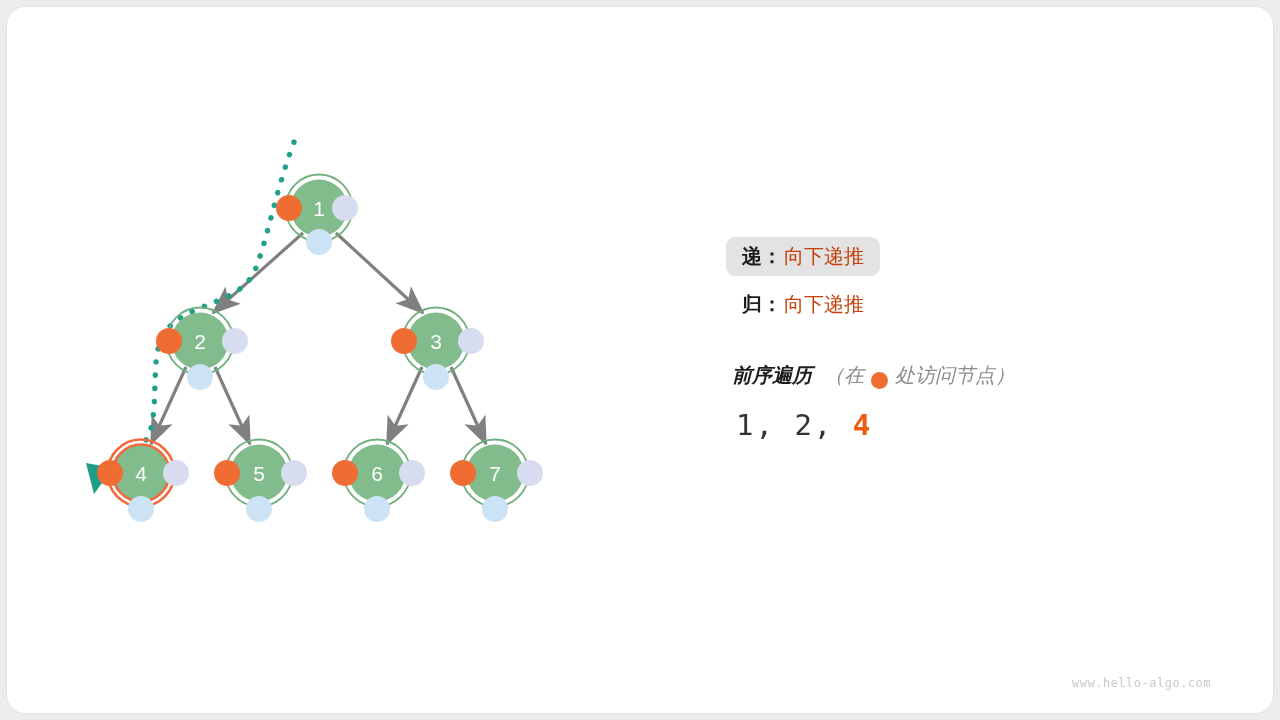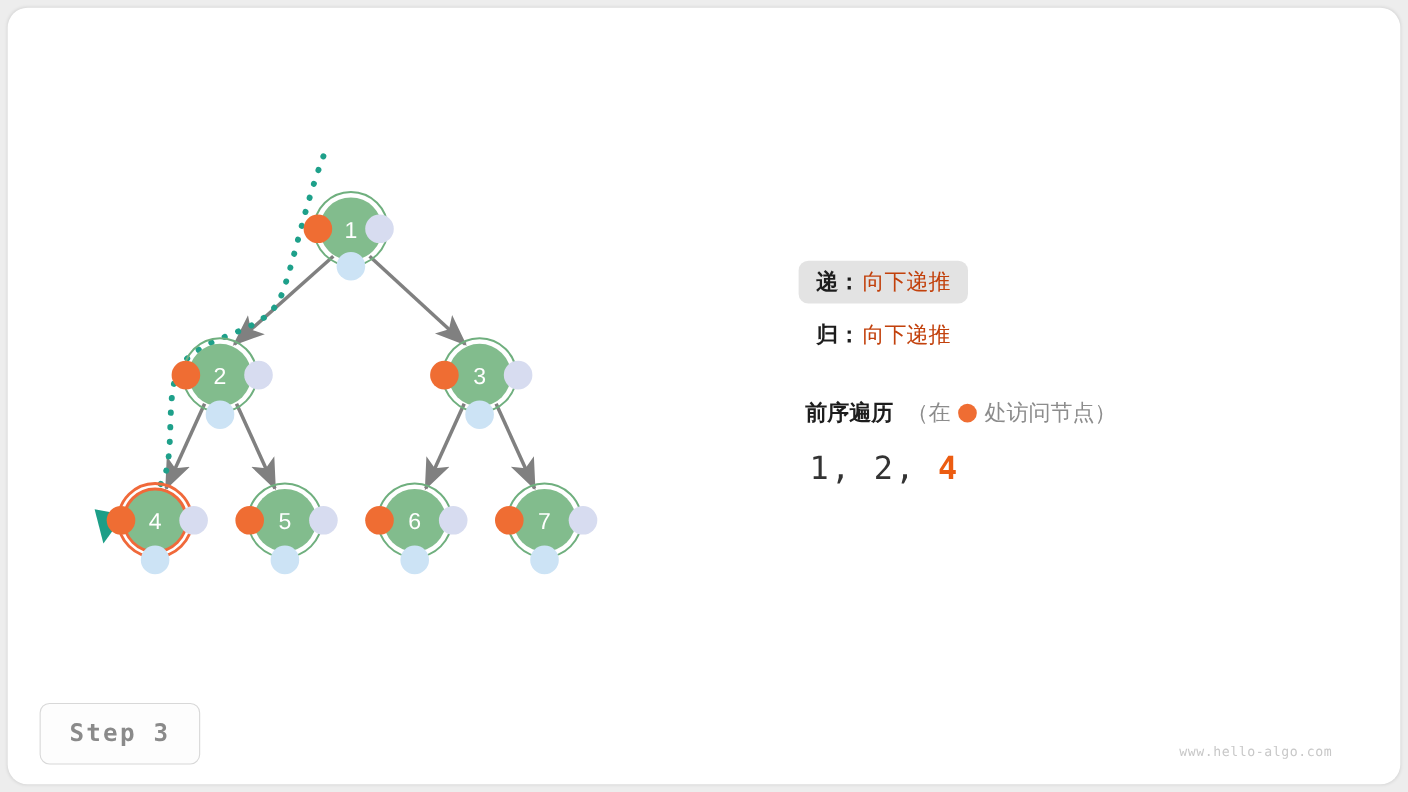--- a/index.html
+++ b/index.html
@@ -70,22 +70,23 @@
   }
   .legend-txt {
     color: #c2410c;
   }
 
   .traversal-head {
     position: absolute;
     left: 732px;
     top: 362px;
     display: flex;
-    align-items: center;
+    align-items: flex-end;
     font-size: 20px;
+    font-style: italic;
   }
   .traversal-head .title {
     font-weight: bold;
     color: #1d1d1d;
   }
   .traversal-head .paren {
     color: #8c8c8c;
     margin-left: 12px;
   }
   .dot-inline {
@@ -264,16 +265,15 @@
     <span class="paren">（在</span>
     <span class="dot-inline"></span>
     <span class="paren" style="margin-left:0">处访问节点）</span>
   </div>
 
   <div class="sequence">
     <span>1, 2,</span>
     <span class="cur">4</span>
   </div>
 
-  <div id="step-badge">Step 3</div>
 
   <div id="watermark">www.hello-algo.com</div>
 </div>
 
 </body></html>

